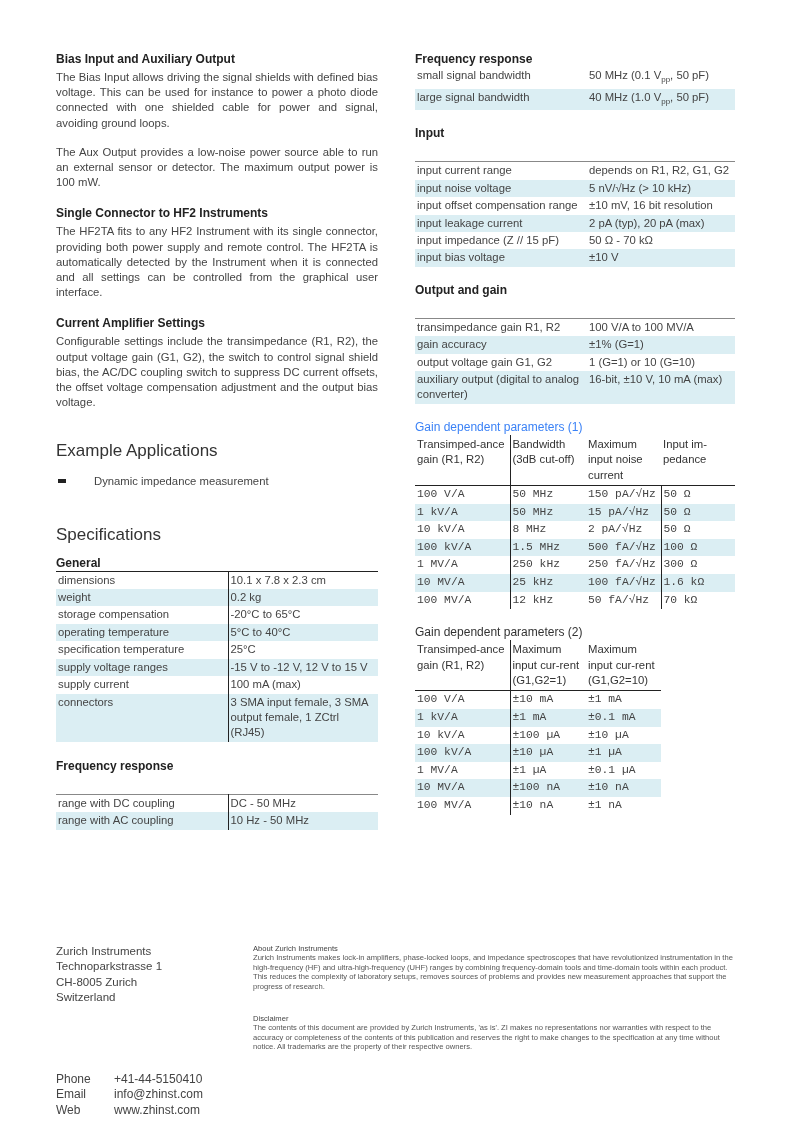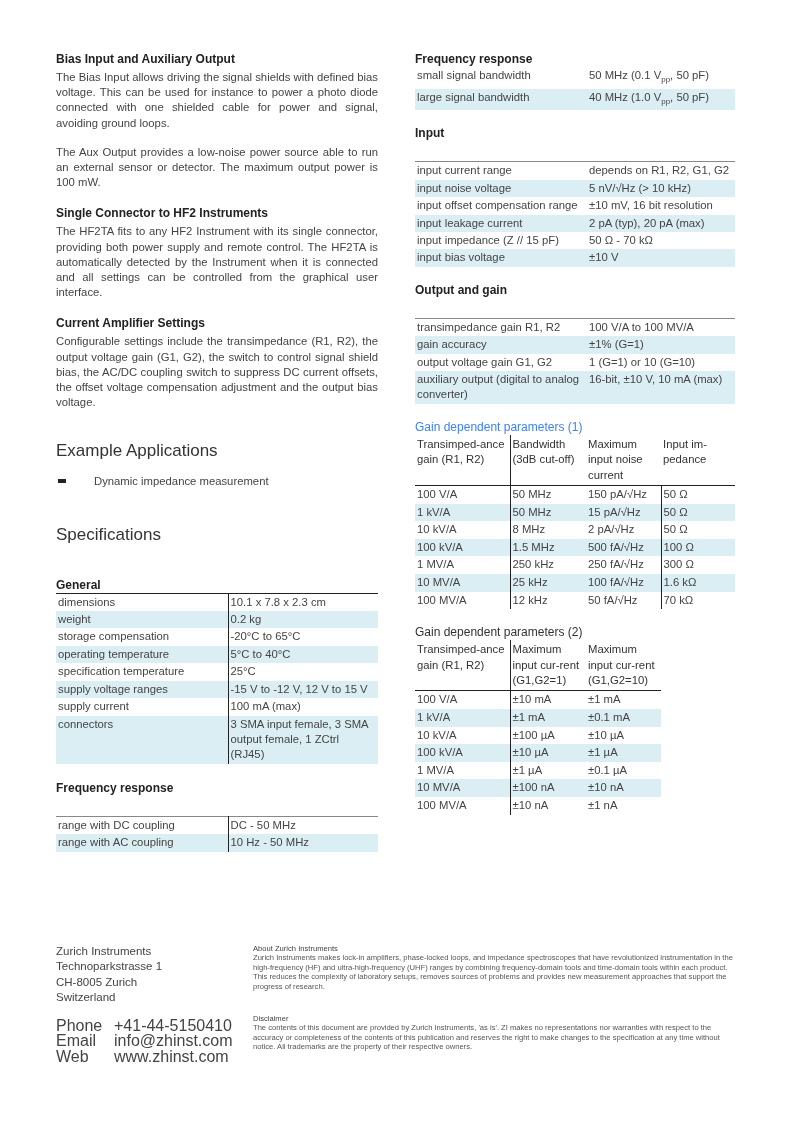--- a/index.html
+++ b/index.html
@@ -22,26 +22,26 @@
   .tbl-title { font-size: 12px; font-weight: bold; color: #222; line-height: 15px; }
   table.spec { border-collapse: collapse; width: 100%; font-size: 11.3px; color: #444; }
   table.spec td { padding: 1px 2px; line-height: 15.4px; vertical-align: top; }
   table.spec tr:nth-child(even) td { background: #dbeef3; }
   table.spec.ruled { border-top: 1.5px solid #888; margin-top: 20px; }
   table.spec.vsep td:first-child { border-right: 1.2px solid #222; }
   table.spec.top-dark { border-top: 1.5px solid #222; }
 
   table.gain { border-collapse: collapse; font-size: 11.3px; color: #444; }
   table.gain th { font-weight: normal; text-align: left; vertical-align: top; padding: 2px 3px 2px 2px; line-height: 15.4px; color: #333; border-bottom: 1.5px solid #222; }
-  table.gain td { padding: 1px 3px 1px 2px; line-height: 15.6px; }
+  table.gain td { padding: 1px 3px 1px 2px; line-height: 15.6px; font-family: Liberation Mono, monospace; }
   table.gain tr.alt td { background: #dbeef3; }
   table.gain .vl { border-left: 1.2px solid #222; }
 
   #footer-addr { position: absolute; left: 56px; top: 944px; width: 190px; font-size: 11.5px; line-height: 15.4px; color: #444; }
-  #footer-contact { position: absolute; left: 56px; top: 1018px; font-size: 16px; line-height: 15.4px; color: #444; }
+  #footer-contact { position: absolute; left: 56px; top: 1072px; font-size: 12px; line-height: 15.4px; color: #444; }
   #footer-contact .row { display: flex; }
   #footer-contact .lbl { width: 58px; }
   #about { position: absolute; left: 253px; top: 944px; width: 484px; font-size: 7.6px; line-height: 9.4px; color: #555; }
   #disclaimer { position: absolute; left: 253px; top: 1014px; width: 484px; font-size: 7.6px; line-height: 9.4px; color: #555; }
   .small-h { color: #444; }
 </style>
 </head>
 <body>
 
 <div id="left" class="col">
@@ -62,21 +62,21 @@
   <div>
     <div class="h2">Example Applications</div>
     <ul class="bullets">
       <li>
           <span class="bullet"></span>
           <span class="txt">Dynamic impedance measurement</span>
         </li>
     </ul>
   </div>
 
-  <div class="h2" style="margin-top:34px;margin-bottom:32px">Specifications</div>
+  <div class="h2" style="margin-top:34px;margin-bottom:10px">Specifications</div>
 
   <div>
     <div class="tbl-title">General</div>
     <table class="spec top-dark vsep">
       <colgroup>
           <col style="width:172px">
           <col>
         </colgroup>
       <tbody id="general-body">
           <tr>

